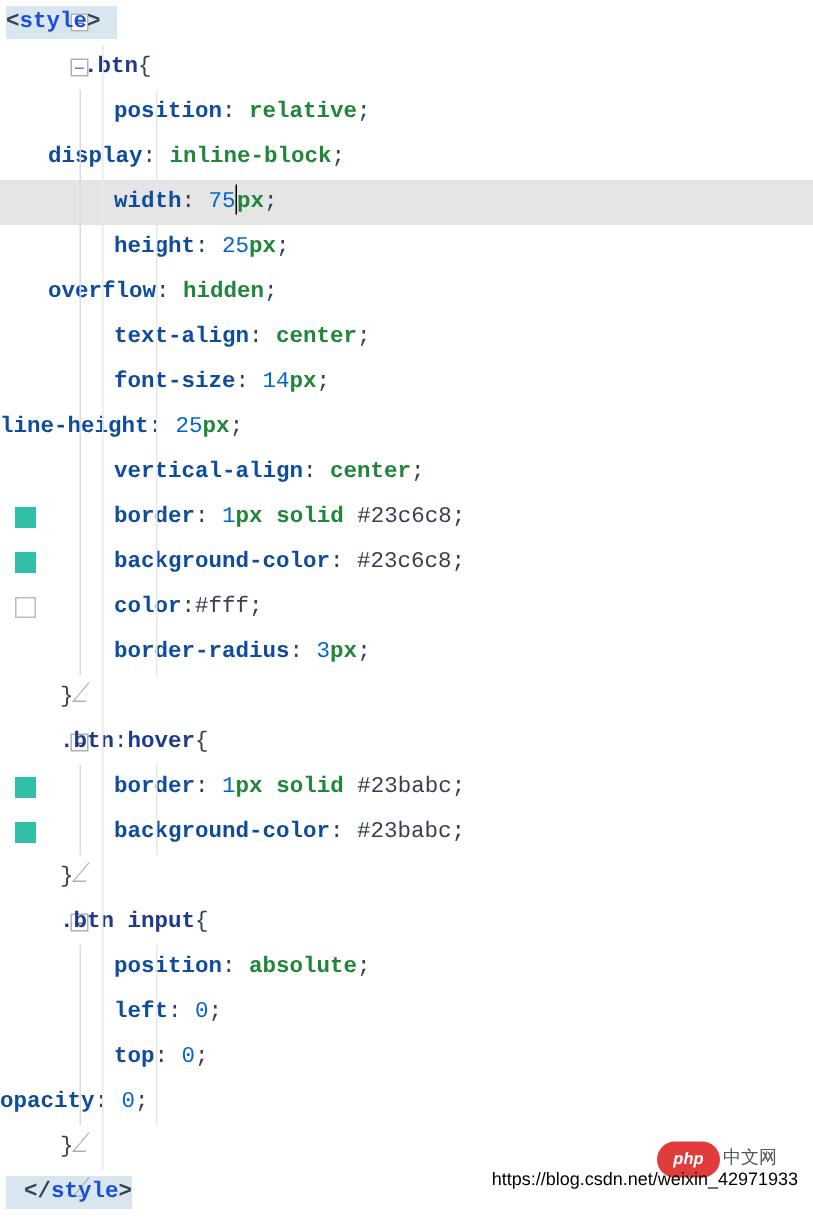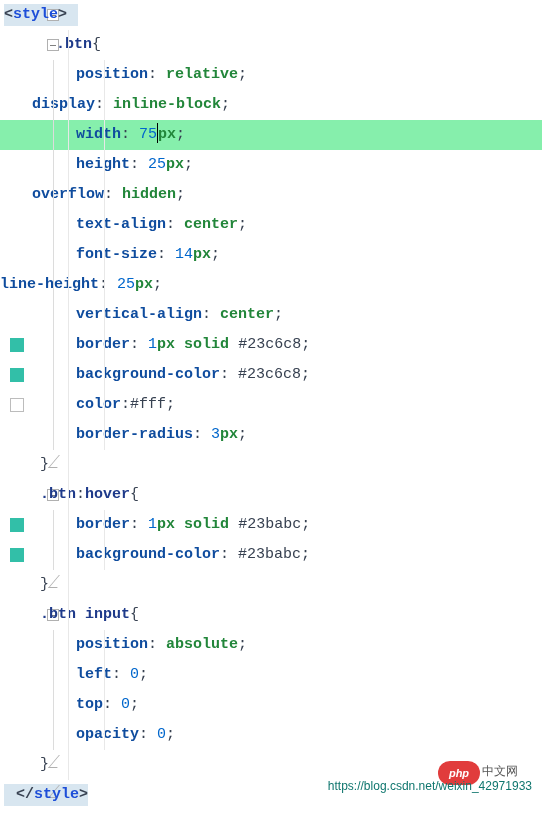--- a/index.html
+++ b/index.html
@@ -12,21 +12,21 @@
     overflow: hidden;
     position: relative;
   }
   .editor { position: relative; }
   .line {
     height: 30px;
     line-height: 30px;
     white-space: pre;
     position: relative;
   }
-  .line.hl { background: #86efac; }
+  .line.hl { background: #e5e5e5; }
   .ind-guide {
     position: absolute;
     top: 0;
     width: 0;
     height: 30px;
     border-left: 1px solid #e8e8e8;
   }
   .g1 { left: 68px; }
   .g2 { left: 104px; }
 
@@ -91,21 +91,21 @@
     width: 1px; height: 20px;
     background: #000;
     vertical-align: middle;
     margin-bottom: 2px;
   }
 
   .watermark {
     position: absolute;
     bottom: 20px;
     right: 10px;
-    color: #0f766e;
+    color: #000000;
     font-size: 12px;
     font-family: Arial, sans-serif;
   }
   .logo-badge {
     position: absolute;
     bottom: 28px;
     right: 62px;
     width: 42px; height: 24px;
     background: #e13c3c;
     border-radius: 12px;
@@ -167,21 +167,21 @@
     <div class="line"><div class="ind-guide g1"></div><div class="ind-guide g2"></div><span style="padding-left: 76px;"><span class="prop">border</span><span class="colon">:</span> <span class="num">1</span><span class="unit">px</span> <span class="value">solid</span> <span class="hex">#23babc</span><span class="punct">;</span></span></div>
     <div class="mark fill" style="top: 548px;"></div>
     <div class="line"><div class="ind-guide g1"></div><div class="ind-guide g2"></div><span style="padding-left: 76px;"><span class="prop">background-color</span><span class="colon">:</span> <span class="hex">#23babc</span><span class="punct">;</span></span></div>
     <div class="fold-end" style="top: 579px;"></div>
     <div class="line"><div class="ind-guide g1"></div><span style="padding-left: 40px;"><span class="brace">}</span></span></div>
     <div class="fold minus" style="top: 609px;"></div>
     <div class="line"><div class="ind-guide g1"></div><span style="padding-left: 40px;"><span class="selector">.btn</span> <span class="selector">input</span><span class="brace">{</span></span></div>
     <div class="line"><div class="ind-guide g1"></div><div class="ind-guide g2"></div><span style="padding-left: 76px;"><span class="prop">position</span><span class="colon">:</span> <span class="value">absolute</span><span class="punct">;</span></span></div>
     <div class="line"><div class="ind-guide g1"></div><div class="ind-guide g2"></div><span style="padding-left: 76px;"><span class="prop">left</span><span class="colon">:</span> <span class="num">0</span><span class="punct">;</span></span></div>
     <div class="line"><div class="ind-guide g1"></div><div class="ind-guide g2"></div><span style="padding-left: 76px;"><span class="prop">top</span><span class="colon">:</span> <span class="num">0</span><span class="punct">;</span></span></div>
-    <div class="line"><div class="ind-guide g1"></div><div class="ind-guide g2"></div><span style="padding-left: 76px; margin-top: 25px;"><span class="prop">opacity</span><span class="colon">:</span> <span class="num">0</span><span class="punct">;</span></span></div>
+    <div class="line"><div class="ind-guide g1"></div><div class="ind-guide g2"></div><span style=" margin-top: 25px;"><span class="prop">opacity</span><span class="colon">:</span> <span class="num">0</span><span class="punct">;</span></span></div>
     <div class="fold-end" style="top: 759px;"></div>
     <div class="line"><div class="ind-guide g1"></div><span style="padding-left: 40px;"><span class="brace">}</span></span></div>
     <div class="fold-end" style="top: 789px;"></div>
     <div class="line"><div class="sel-bg" style="left: 4px; width: 84px;"></div><span style="padding-left: 16px;"><span class="tag-angle">&lt;/</span><span class="tag-name">style</span><span class="tag-angle">&gt;</span></span></div>
     <div class="fold-line" style="top: 60px;"></div>
     <div class="fold-line" style="top: 90px;"></div>
     <div class="fold-line" style="top: 120px;"></div>
     <div class="fold-line" style="top: 150px;"></div>
     <div class="fold-line" style="top: 180px;"></div>
     <div class="fold-line" style="top: 210px;"></div>

